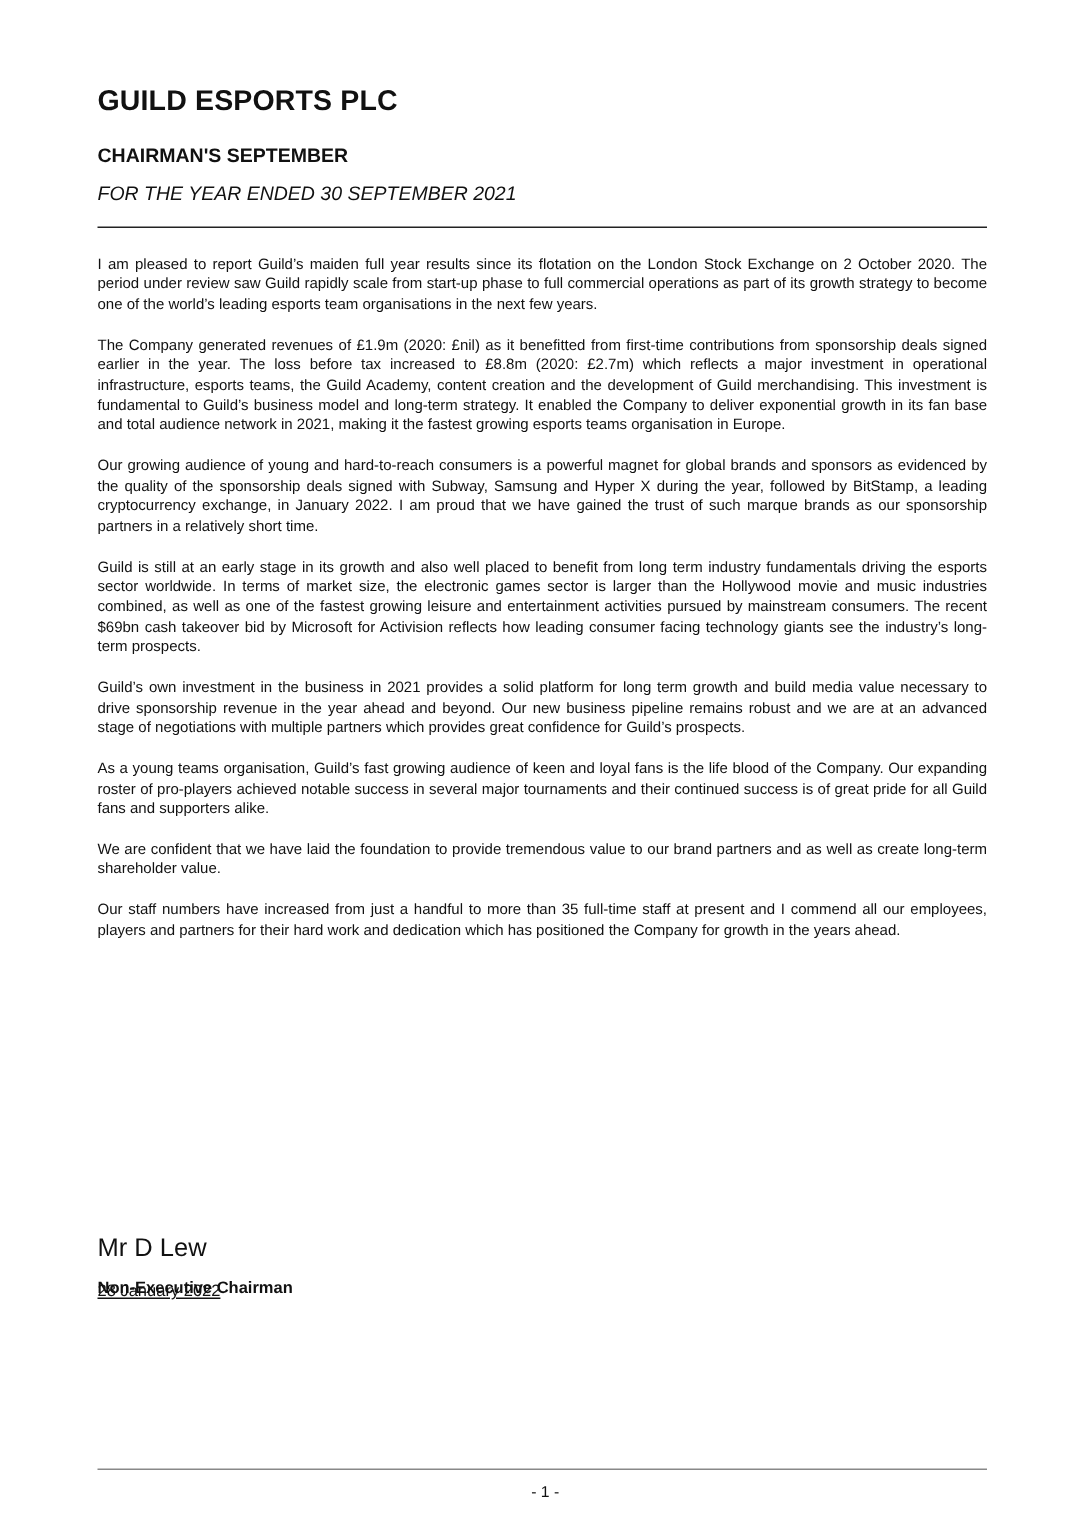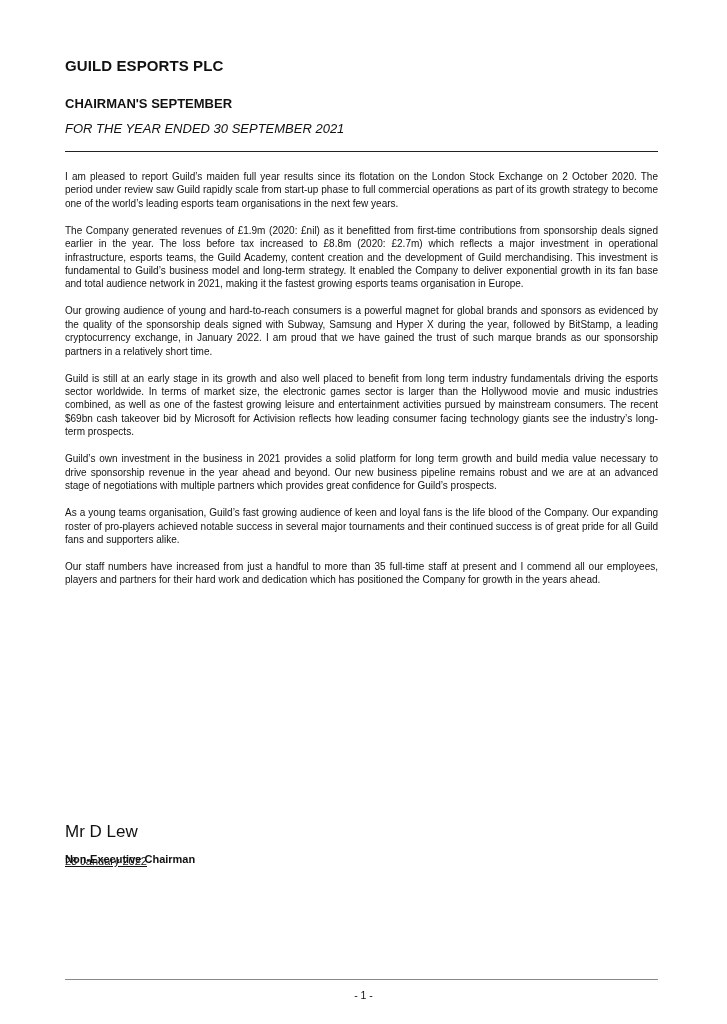--- a/index.html
+++ b/index.html
@@ -18,21 +18,21 @@
     .page {
       position: absolute;
       left: 0; top: 0;
       width: 727px;
       height: 1024px;
       background: #ffffff;
     }
     .abs { position: absolute; left: 65px; }
     .company {
       top: 57px;
-      font-size: 15px;
+      font-size: 19px;
       font-weight: bold;
       letter-spacing: 0.1px;
     }
     .statement {
       top: 96px;
       font-size: 13px;
       font-weight: bold;
     }
     .period {
       top: 121px;
@@ -99,20 +99,21 @@
   <div class="abs period">FOR THE YEAR ENDED 30 SEPTEMBER 2021</div>
   <div class="abs rule-top"></div>
 
   <div class="abs body-text">
     <p>I am pleased to report Guild’s maiden full year results since its flotation on the London Stock Exchange on 2 October 2020. The period under review saw Guild rapidly scale from start-up phase to full commercial operations as part of its growth strategy to become one of the world’s leading esports team organisations in the next few years.</p>
     <p>The Company generated revenues of £1.9m (2020: £nil) as it benefitted from first-time contributions from sponsorship deals signed earlier in the year. The loss before tax increased to £8.8m (2020: £2.7m) which reflects a major investment in operational infrastructure, esports teams, the Guild Academy, content creation and the development of Guild merchandising. This investment is fundamental to Guild’s business model and long-term strategy. It enabled the Company to deliver exponential growth in its fan base and total audience network in 2021, making it the fastest growing esports teams organisation in Europe.</p>
     <p>Our growing audience of young and hard-to-reach consumers is a powerful magnet for global brands and sponsors as evidenced by the quality of the sponsorship deals signed with Subway, Samsung and Hyper X during the year, followed by BitStamp, a leading cryptocurrency exchange, in January 2022. I am proud that we have gained the trust of such marque brands as our sponsorship partners in a relatively short time.</p>
     <p>Guild is still at an early stage in its growth and also well placed to benefit from long term industry fundamentals driving the esports sector worldwide. In terms of market size, the electronic games sector is larger than the Hollywood movie and music industries combined, as well as one of the fastest growing leisure and entertainment activities pursued by mainstream consumers. The recent $69bn cash takeover bid by Microsoft for Activision reflects how leading consumer facing technology giants see the industry’s long-term prospects.</p>
     <p>Guild’s own investment in the business in 2021 provides a solid platform for long term growth and build media value necessary to drive sponsorship revenue in the year ahead and beyond. Our new business pipeline remains robust and we are at an advanced stage of negotiations with multiple partners which provides great confidence for Guild’s prospects.</p>
     <p>As a young teams organisation, Guild’s fast growing audience of keen and loyal fans is the life blood of the Company. Our expanding roster of pro-players achieved notable success in several major tournaments and their continued success is of great pride for all Guild fans and supporters alike.</p>
+    <p>We are confident that we have laid the foundation to provide tremendous value to our brand partners and as well as create long-term shareholder value.</p>
     <p class="last">Our staff numbers have increased from just a handful to more than 35 full-time staff at present and I commend all our employees, players and partners for their hard work and dedication which has positioned the Company for growth in the years ahead.</p>
   </div>
 
   <div class="abs sign-name">Mr D Lew</div>
   <div class="abs sign-title">Non-Executive Chairman</div>
   <div class="abs sign-date">28 January 2022</div>
 
   <div class="abs rule-bottom"></div>
   <div class="page-num">- 1 -</div>
 </div>

